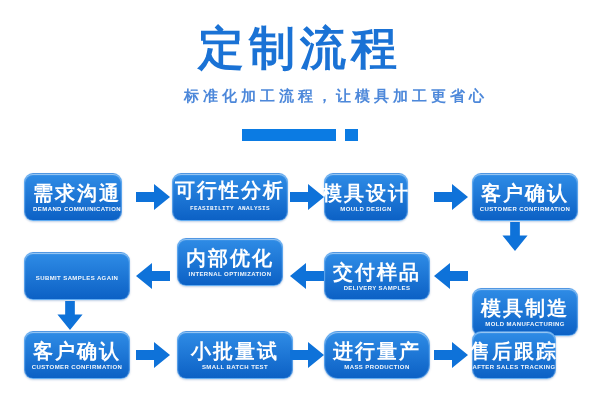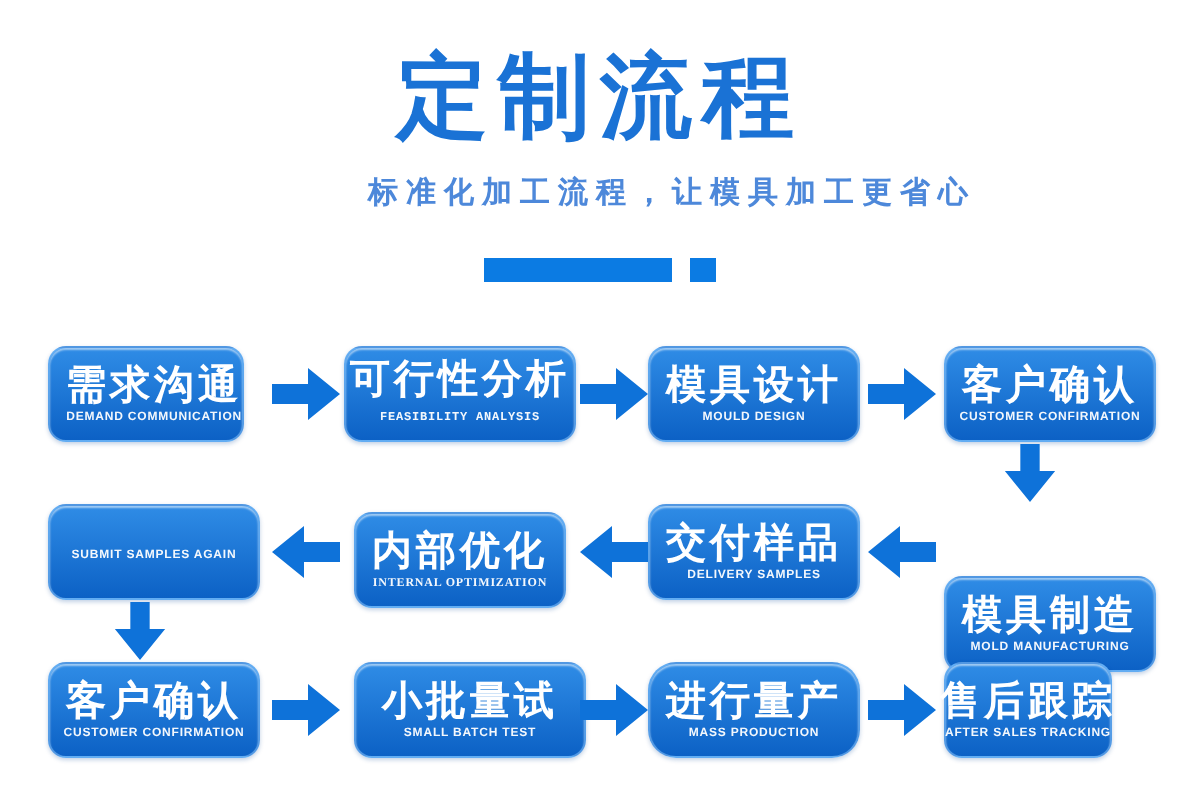--- a/index.html
+++ b/index.html
@@ -56,41 +56,41 @@
   <div class="u-sq"></div>
   <div id="flow">
       <div class="flow-box" style="left: 24px; top: 173px; width: 98px; align-items: flex-end;">
         <div class="zh">需求沟通</div>
         <div class="en">DEMAND COMMUNICATION</div>
       </div>
       <div class="flow-box" style="left: 172px; top: 173px; width: 116px; font-family: Liberation Mono, monospace;">
         <div class="zh">可行性分析</div>
         <div class="en">FEASIBILITY ANALYSIS</div>
       </div>
-      <div class="flow-box" style="left: 324px; top: 173px; width: 106px;">
+      <div class="flow-box" style="left: 324px; top: 173px; width: 84px;">
         <div class="zh">模具设计</div>
         <div class="en">MOULD DESIGN</div>
       </div>
       <div class="flow-box" style="left: 472px; top: 173px; width: 106px;">
         <div class="zh">客户确认</div>
         <div class="en">CUSTOMER CONFIRMATION</div>
       </div>
       <svg viewBox="0 0 34 26" class="arrow" style="left: 136px; top: 184px; width: 34px; height: 26px;">
         <path d="M0,8 L18,8 L18,0 L34,13 L18,26 L18,18 L0,18 Z" fill="#0e72d9"></path>
       </svg>
       <svg viewBox="0 0 34 26" class="arrow" style="left: 290px; top: 184px; width: 34px; height: 26px;">
         <path d="M0,8 L18,8 L18,0 L34,13 L18,26 L18,18 L0,18 Z" fill="#0e72d9"></path>
       </svg>
       <svg viewBox="0 0 34 26" class="arrow" style="left: 434px; top: 184px; width: 34px; height: 26px;">
         <path d="M0,8 L18,8 L18,0 L34,13 L18,26 L18,18 L0,18 Z" fill="#0e72d9"></path>
       </svg>
       <div class="flow-box" style="left: 24px; top: 252px; width: 106px;">
         <div class="en">SUBMIT SAMPLES AGAIN</div>
       </div>
-      <div class="flow-box" style="left: 177px; top: 256px; width: 106px; font-family: Liberation Serif, serif;">
+      <div class="flow-box" style="left: 177px; top: 238px; width: 106px;">
         <div class="zh">内部优化</div>
         <div class="en">INTERNAL OPTIMIZATION</div>
       </div>
       <div class="flow-box" style="left: 324px; top: 252px; width: 106px; justify-content: center;">
         <div class="zh">交付样品</div>
         <div class="en">DELIVERY SAMPLES</div>
       </div>
       <div class="flow-box" style="left: 472px; top: 252px; width: 106px; margin-top: 36px;">
         <div class="zh">模具制造</div>
         <div class="en">MOLD MANUFACTURING</div>

